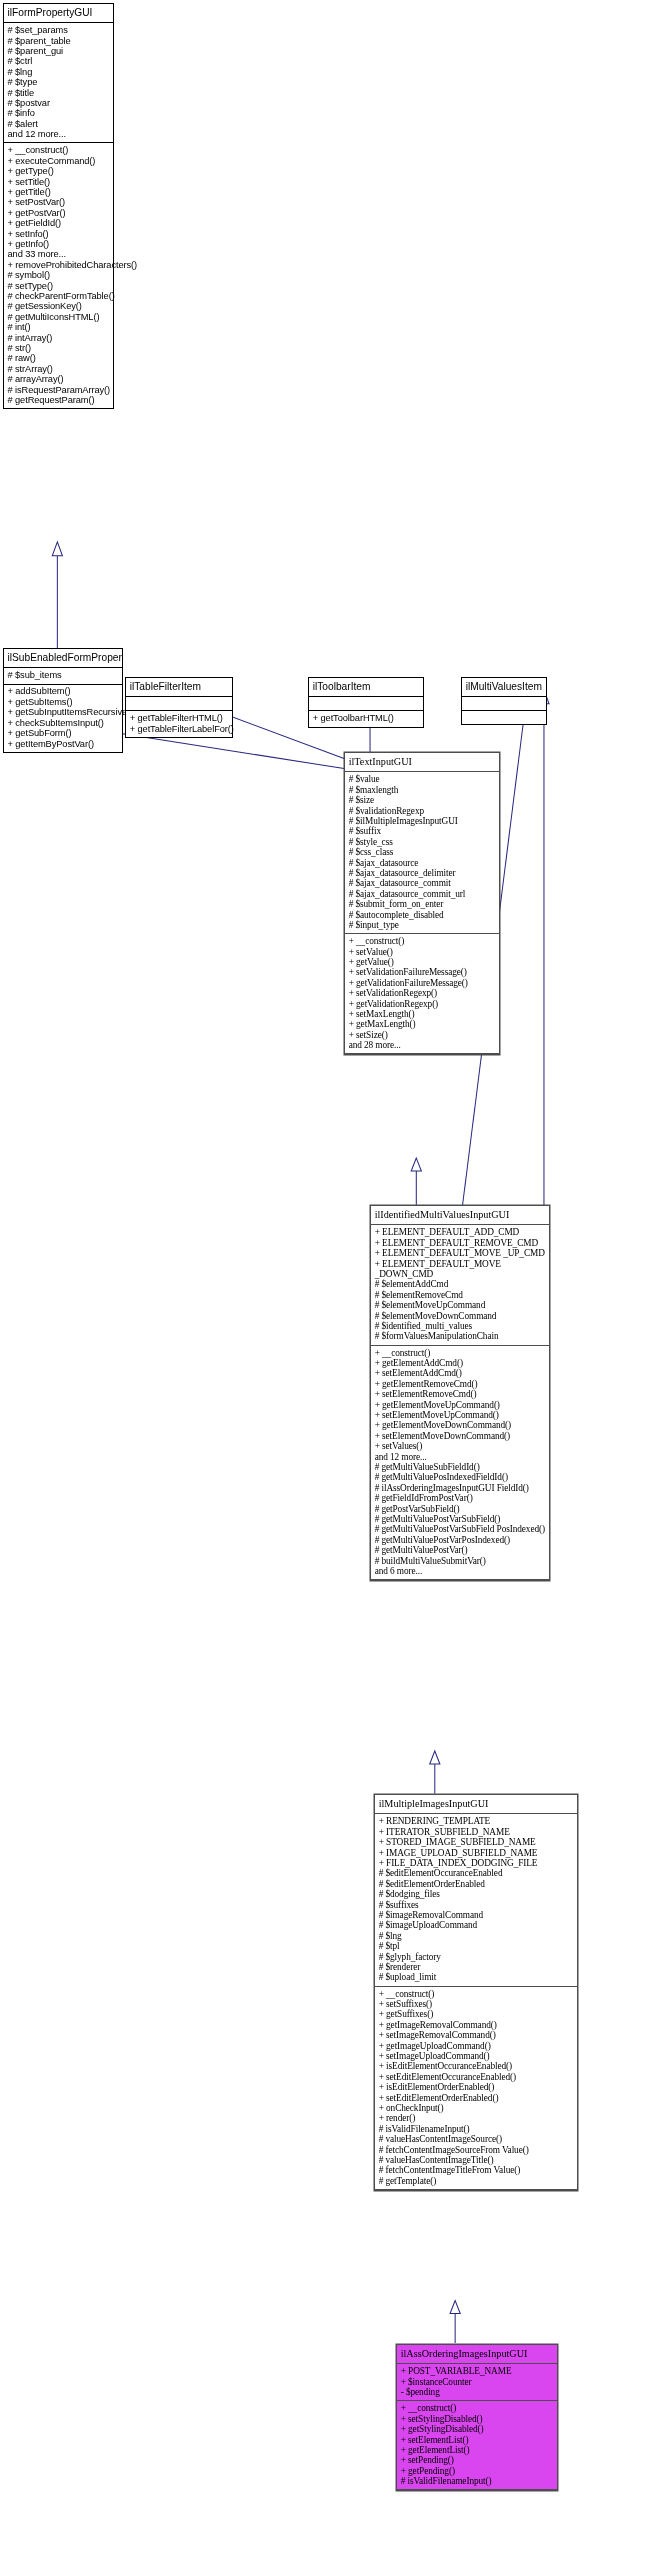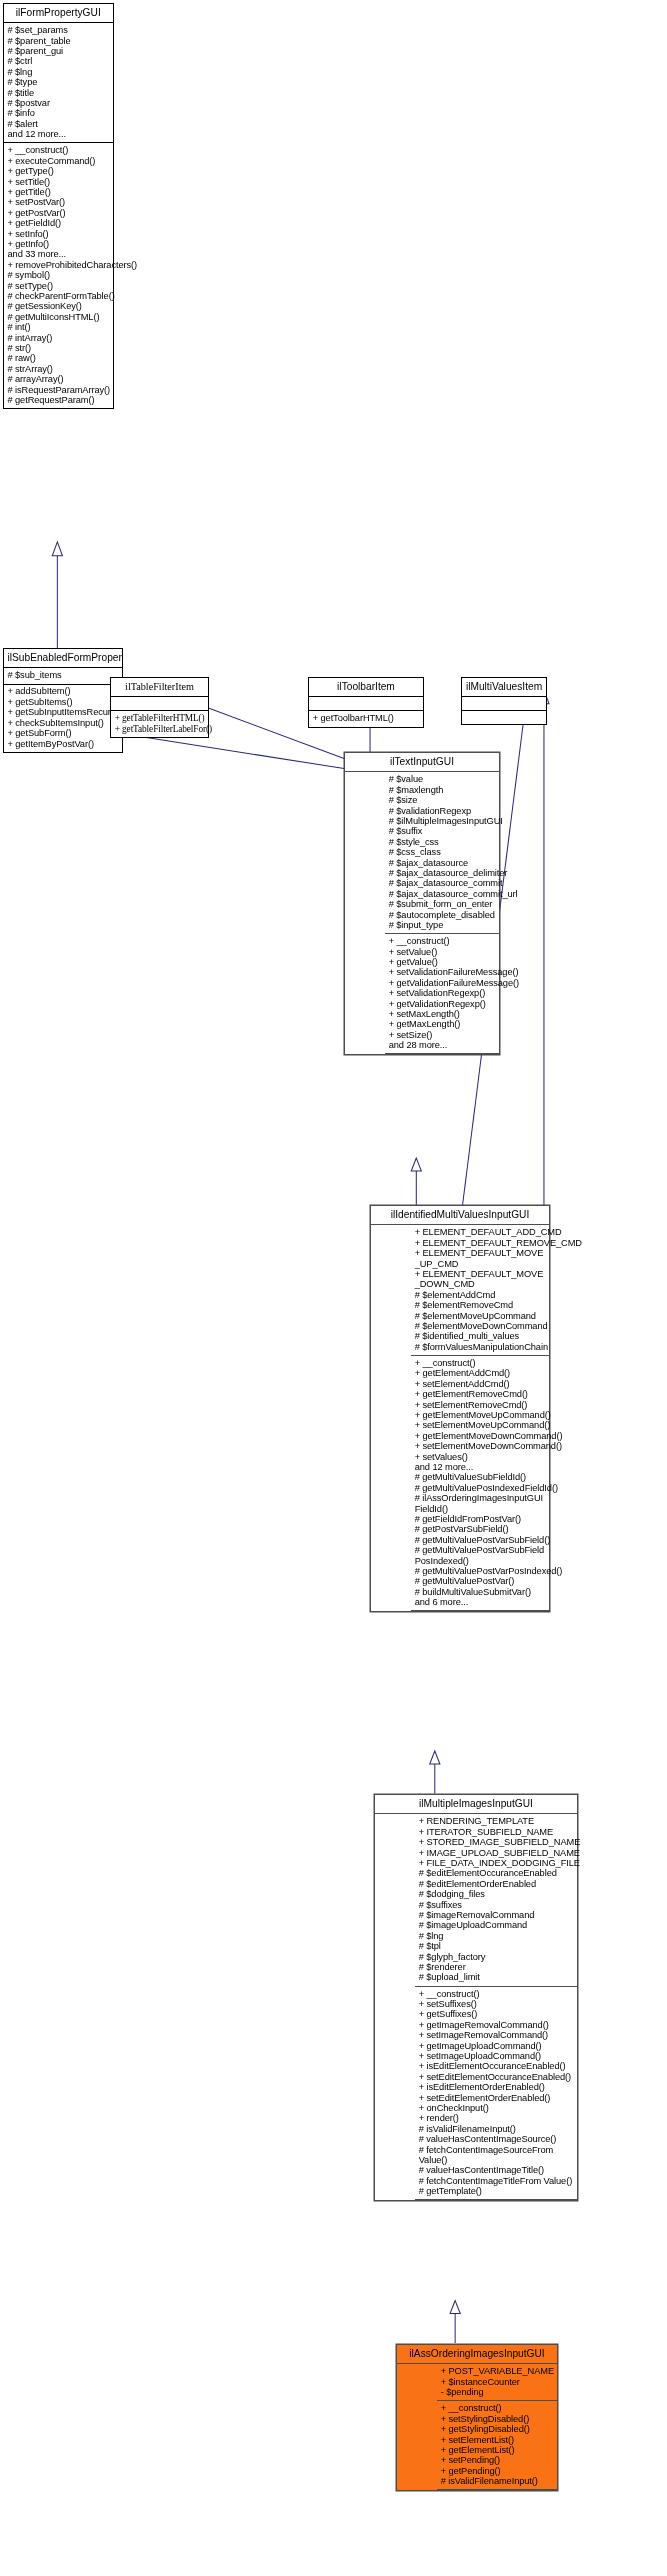--- a/index.html
+++ b/index.html
@@ -28,47 +28,46 @@
     pointer-events: none;
   }
   .uml-class {
     position: absolute;
     box-sizing: border-box;
     border: 0.9px solid #000000;
     background: #ffffff;
     z-index: 5;
   }
   .uml-class.shaded {
-    background: #f97316;
+    background: #d946ef;
     border: 0.9px solid #404040;
   }
   .uml-class.thick {
     border: 0.9px solid #4d4d4d;
     box-shadow: 0 0 0 0.5px #4d4d4d;
+    font-family: Liberation Serif, serif;
   }
   .cls-title {
-    text-align: center;
     font-size: 10.2px;
     line-height: 12px;
     color: #000000;
     padding: 2.8px 3.7px 3.7px 3.7px;
     border-bottom: 0.9px solid #000000;
     white-space: nowrap;
     overflow: hidden;
   }
   .uml-class.thick > .cls-title {
     border-bottom: 0.9px solid #4d4d4d;
   }
   .cls-section {
     padding: 1.9px 3.7px 2.8px 3.7px;
     border-bottom: 0.9px solid #000000;
   }
   .uml-class.thick > .cls-section {
     border-bottom: 0.9px solid #4d4d4d;
-    margin-left: 40px;
   }
   .cls-section:last-child {
     border-bottom: none;
   }
   .cls-section.empty {
     height: 13px;
     padding: 0;
   }
   .cls-row {
     font-size: 9.3px;
@@ -199,21 +198,21 @@
     <div class="cls-section">
       <div class="cls-row">+ addSubItem()</div>
       <div class="cls-row">+ getSubItems()</div>
       <div class="cls-row">+ getSubInputItemsRecursive()</div>
       <div class="cls-row">+ checkSubItemsInput()</div>
       <div class="cls-row">+ getSubForm()</div>
       <div class="cls-row">+ getItemByPostVar()</div>
     </div>
   </div>
 
-  <div class="uml-class" style="left:110px; top:677px; width:99px;font-family:Liberation Serif, serif;">
+  <div class="uml-class" style="left:125px; top:677px; width:108px;">
     <div class="cls-title">ilTableFilterItem</div>
     <div class="cls-section empty"></div>
     <div class="cls-section">
       <div class="cls-row">+ getTableFilterHTML()</div>
       <div class="cls-row">+ getTableFilterLabelFor()</div>
     </div>
   </div>
 
   <div class="uml-class" style="left:308px; top:677px; width:116px;">
     <div class="cls-title">ilToolbarItem</div>

